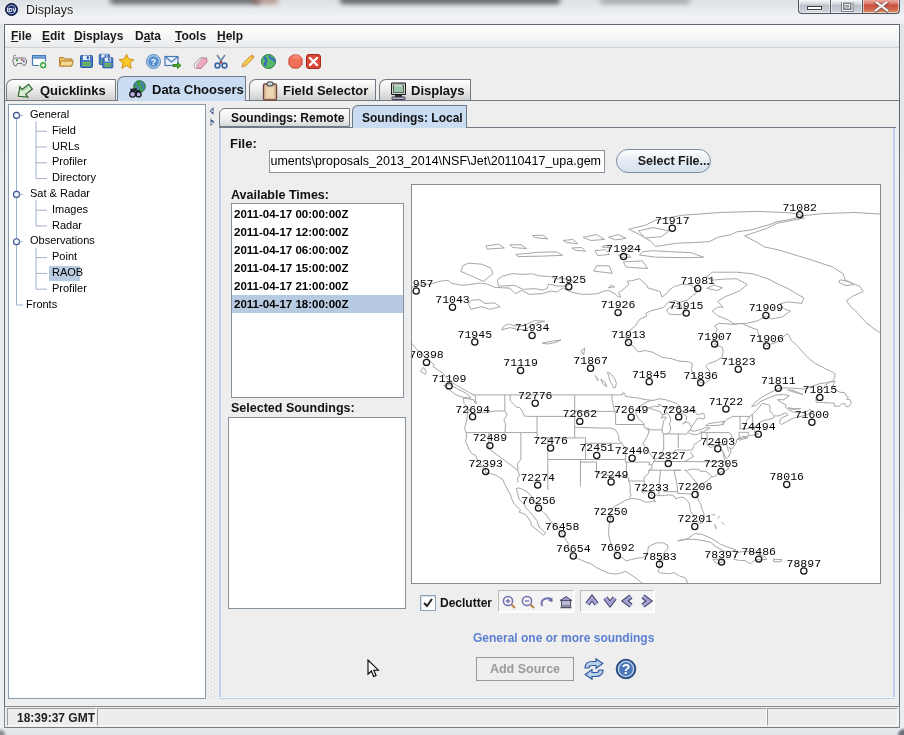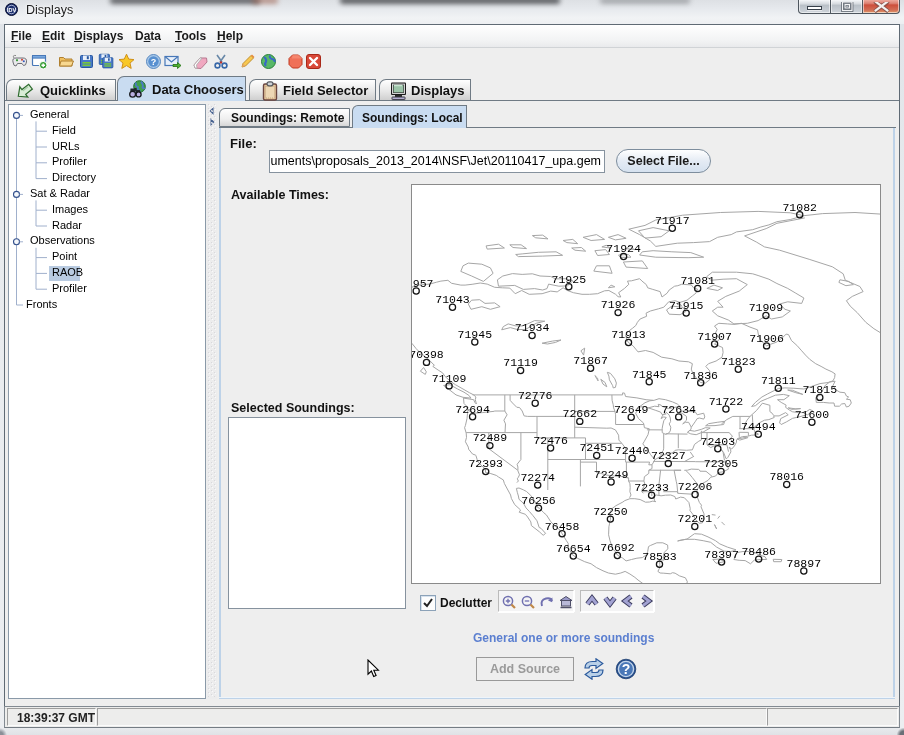--- a/index.html
+++ b/index.html
@@ -37,21 +37,21 @@
 
 #rborder-l{position:absolute;left:219px;top:128px;width:2px;height:571px;background:#bdd2e8}
 #rborder-r{position:absolute;left:893px;top:128px;width:2px;height:571px;background:#bdd2e8}
 #rborder-b{position:absolute;left:219px;top:697px;width:676px;height:2px;background:#bdd2e8;border-top:1px solid #eef4fa}
 .itab{position:absolute;border:1px solid #6f7a84;background:linear-gradient(180deg,#ffffff,#eee 60%,#d6d6d6);font-weight:bold;font-size:12px;color:#111;z-index:3}
 .itab.sel{background:#c9dcf1;border-bottom:none}
 #itabline{position:absolute;left:219px;top:127px;width:677px;height:1px;background:#6f7a84;z-index:2}
 
 #filelabel{position:absolute;left:230px;top:136px;font-weight:bold;font-size:13px;color:#111}
 #filefield{position:absolute;left:269px;top:150px;width:336px;height:23px;background:#fff;border:1px solid #86929e;font-size:12.5px;color:#000;line-height:21px;overflow:hidden;white-space:nowrap;text-align:right;padding-right:3px}
-#filebtn{position:absolute;left:616px;top:149px;width:95px;height:24px;border:1px solid #7d8d9d;border-radius:12px;background:linear-gradient(180deg,#ffffff,#e4ebf4 50%,#d5e1ef);font-weight:bold;font-size:12.5px;color:#1a1a1a;text-align:center;line-height:22px}
+#filebtn{position:absolute;left:616px;top:149px;width:95px;height:24px;border:1px solid #7d8d9d;border-radius:12px;background:linear-gradient(180deg,#ffffff,#e4ebf4 50%,#d5e1ef);font-weight:bold;font-size:12.5px;color:#1a1a1a;text-align:right;line-height:22px}
 
 #avail-label{position:absolute;left:231px;top:188px;font-weight:bold;font-size:12.5px;color:#111}
 #avail-list{position:absolute;left:231px;top:203px;width:173px;height:195px;background:#fff;border:1px solid #86929e;font-size:11.5px;font-weight:bold;color:#000}
 .lrow{position:absolute;left:0px;width:171px;height:18px;line-height:18px;padding-left:2px;white-space:nowrap}
 .lrow.sel{background:#b6cbe2}
 #sel-label{position:absolute;left:231px;top:401px;font-weight:bold;font-size:12.5px;color:#111}
 #sel-list{position:absolute;left:228px;top:417px;width:178px;height:192px;background:#fff;border:1px solid #86929e}
 
 #map{position:absolute;left:411px;top:184px;width:470px;height:400px;background:#fff;border:1px solid #8a8a8a}
 
@@ -1184,20 +1184,28 @@
     <div class="itab" style="left:219px;width:131px;top:108px;height:19px;border-top-left-radius:6px">
       <div class="tablabel" style="left:11px;top:2px">Soundings: Remote</div>
     </div>
     <div class="itab sel" style="left:352px;width:115px;top:105px;height:23px;border-top-left-radius:6px">
       <div class="tablabel" style="left:9px;top:5px">Soundings: Local</div>
     </div>
   <div id="filelabel">File:</div>
   <div id="filefield">uments\proposals_2013_2014\NSF\Jet\20110417_upa.gem</div>
   <div id="filebtn">Select File...</div>
   <div id="avail-label">Available Times:</div>
+  <div id="avail-list">
+    <div class="lrow" style="top:1px">2011-04-17 00:00:00Z</div>
+    <div class="lrow" style="top:19px">2011-04-17 12:00:00Z</div>
+    <div class="lrow" style="top:37px">2011-04-17 06:00:00Z</div>
+    <div class="lrow" style="top:55px">2011-04-17 15:00:00Z</div>
+    <div class="lrow" style="top:73px">2011-04-17 21:00:00Z</div>
+    <div class="lrow sel" style="top:91px">2011-04-17 18:00:00Z</div>
+  </div>
   <div id="sel-label">Selected Soundings:</div>
   <div id="sel-list"></div>
   <div id="map">
       <svg width="468" height="398" viewBox="0 0 468 398" style="position:absolute;left:0;top:0">
         <defs>
           <clipPath id="mc">
             <rect x="0" y="0" width="468" height="398"></rect>
           </clipPath>
         </defs>
         <g clip-path="url(#mc)">

